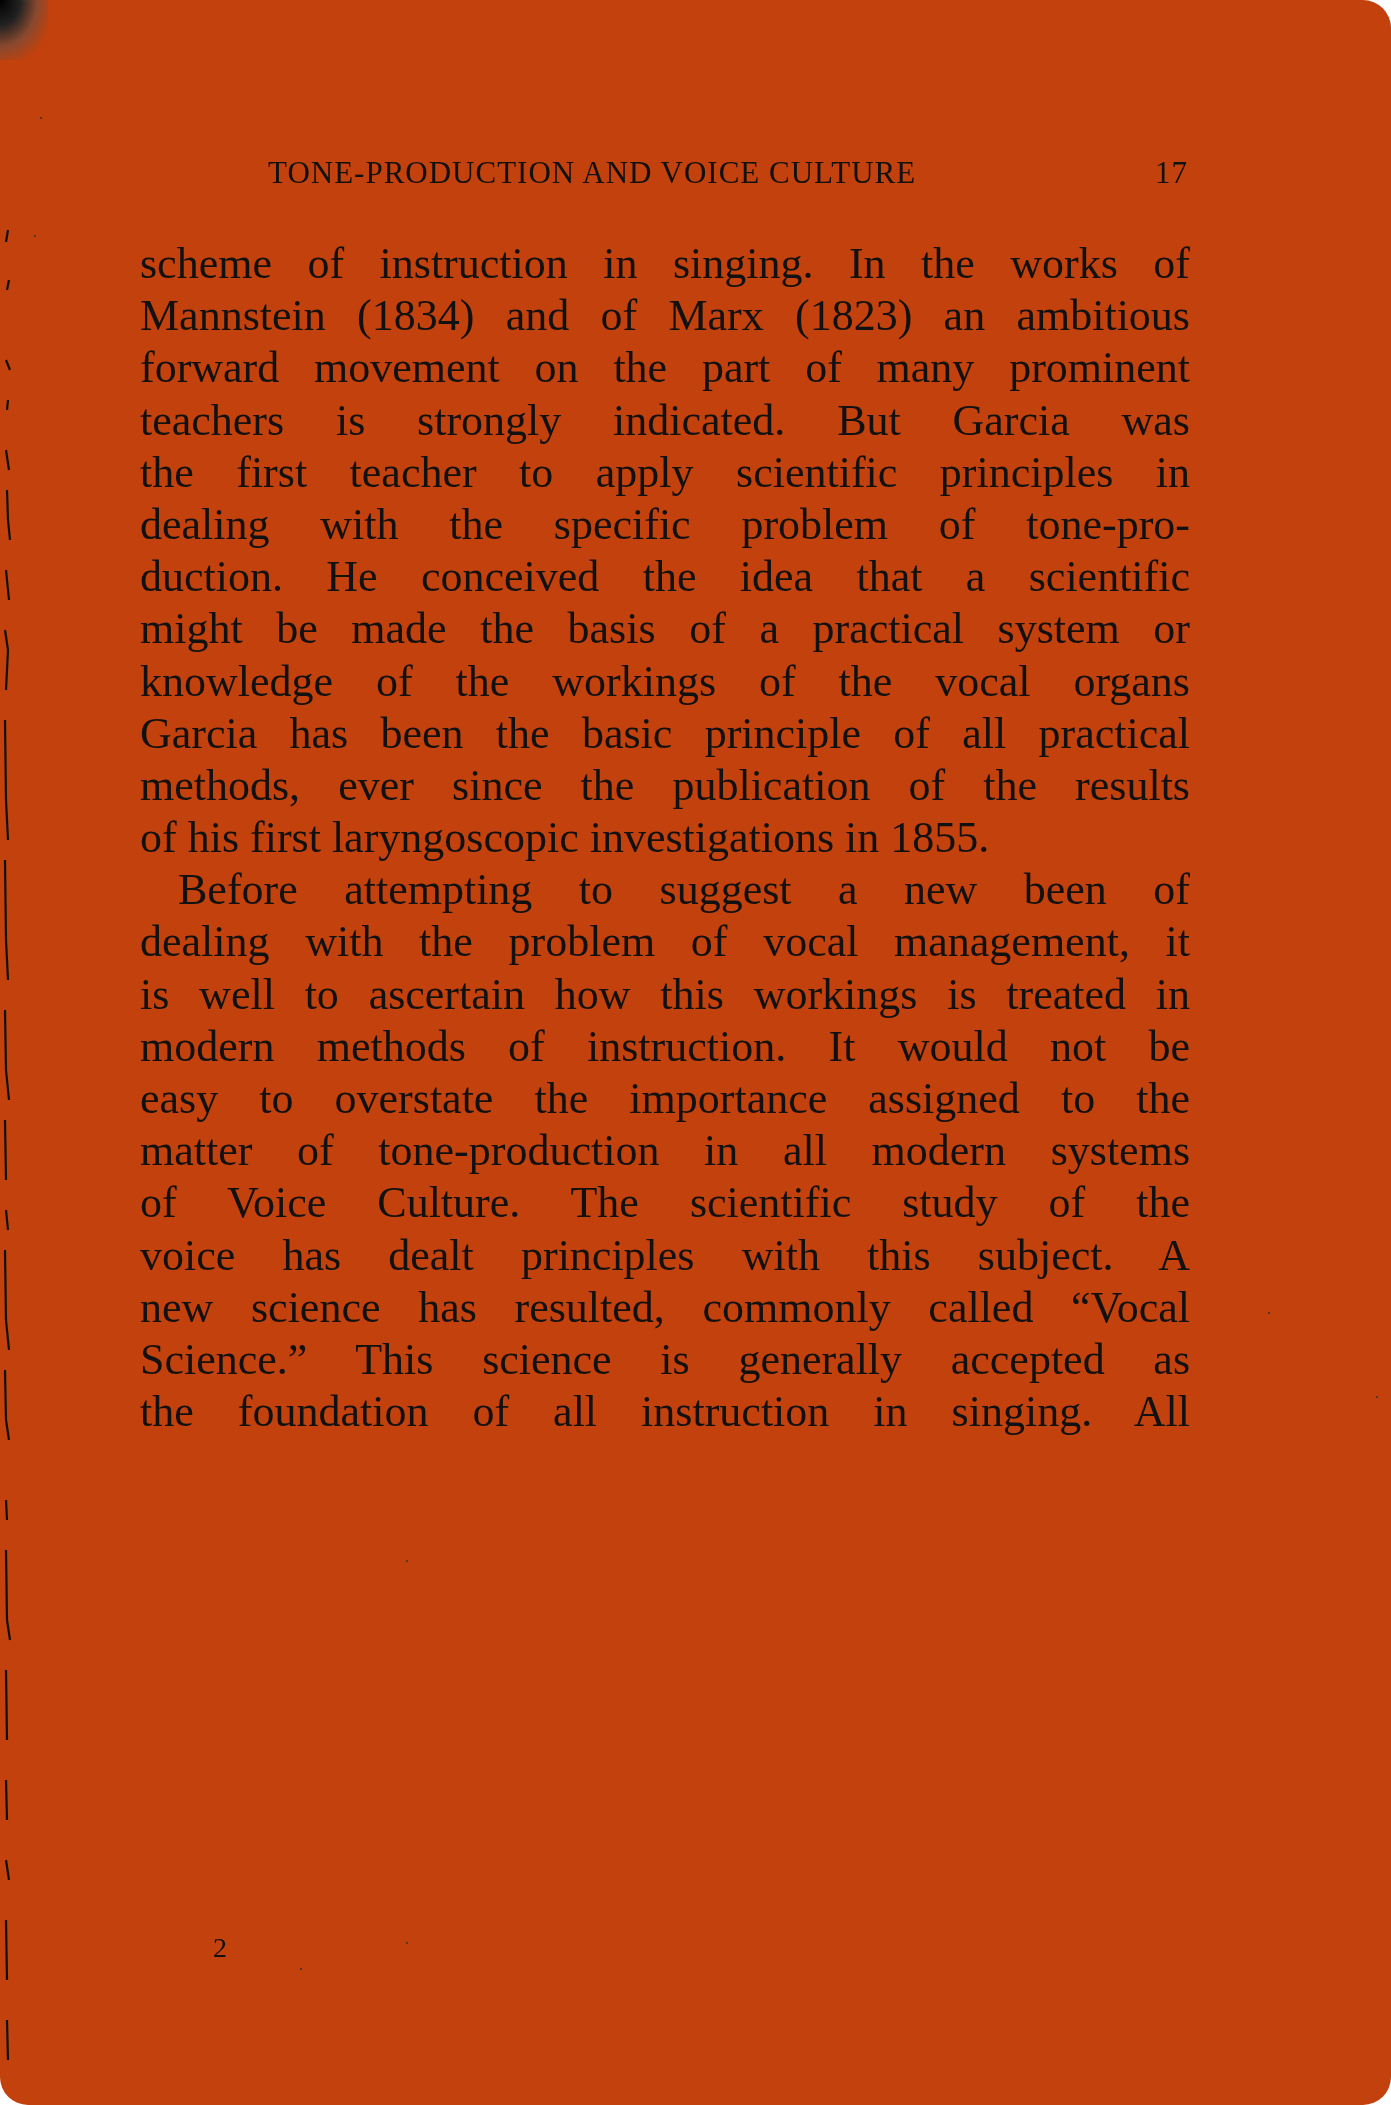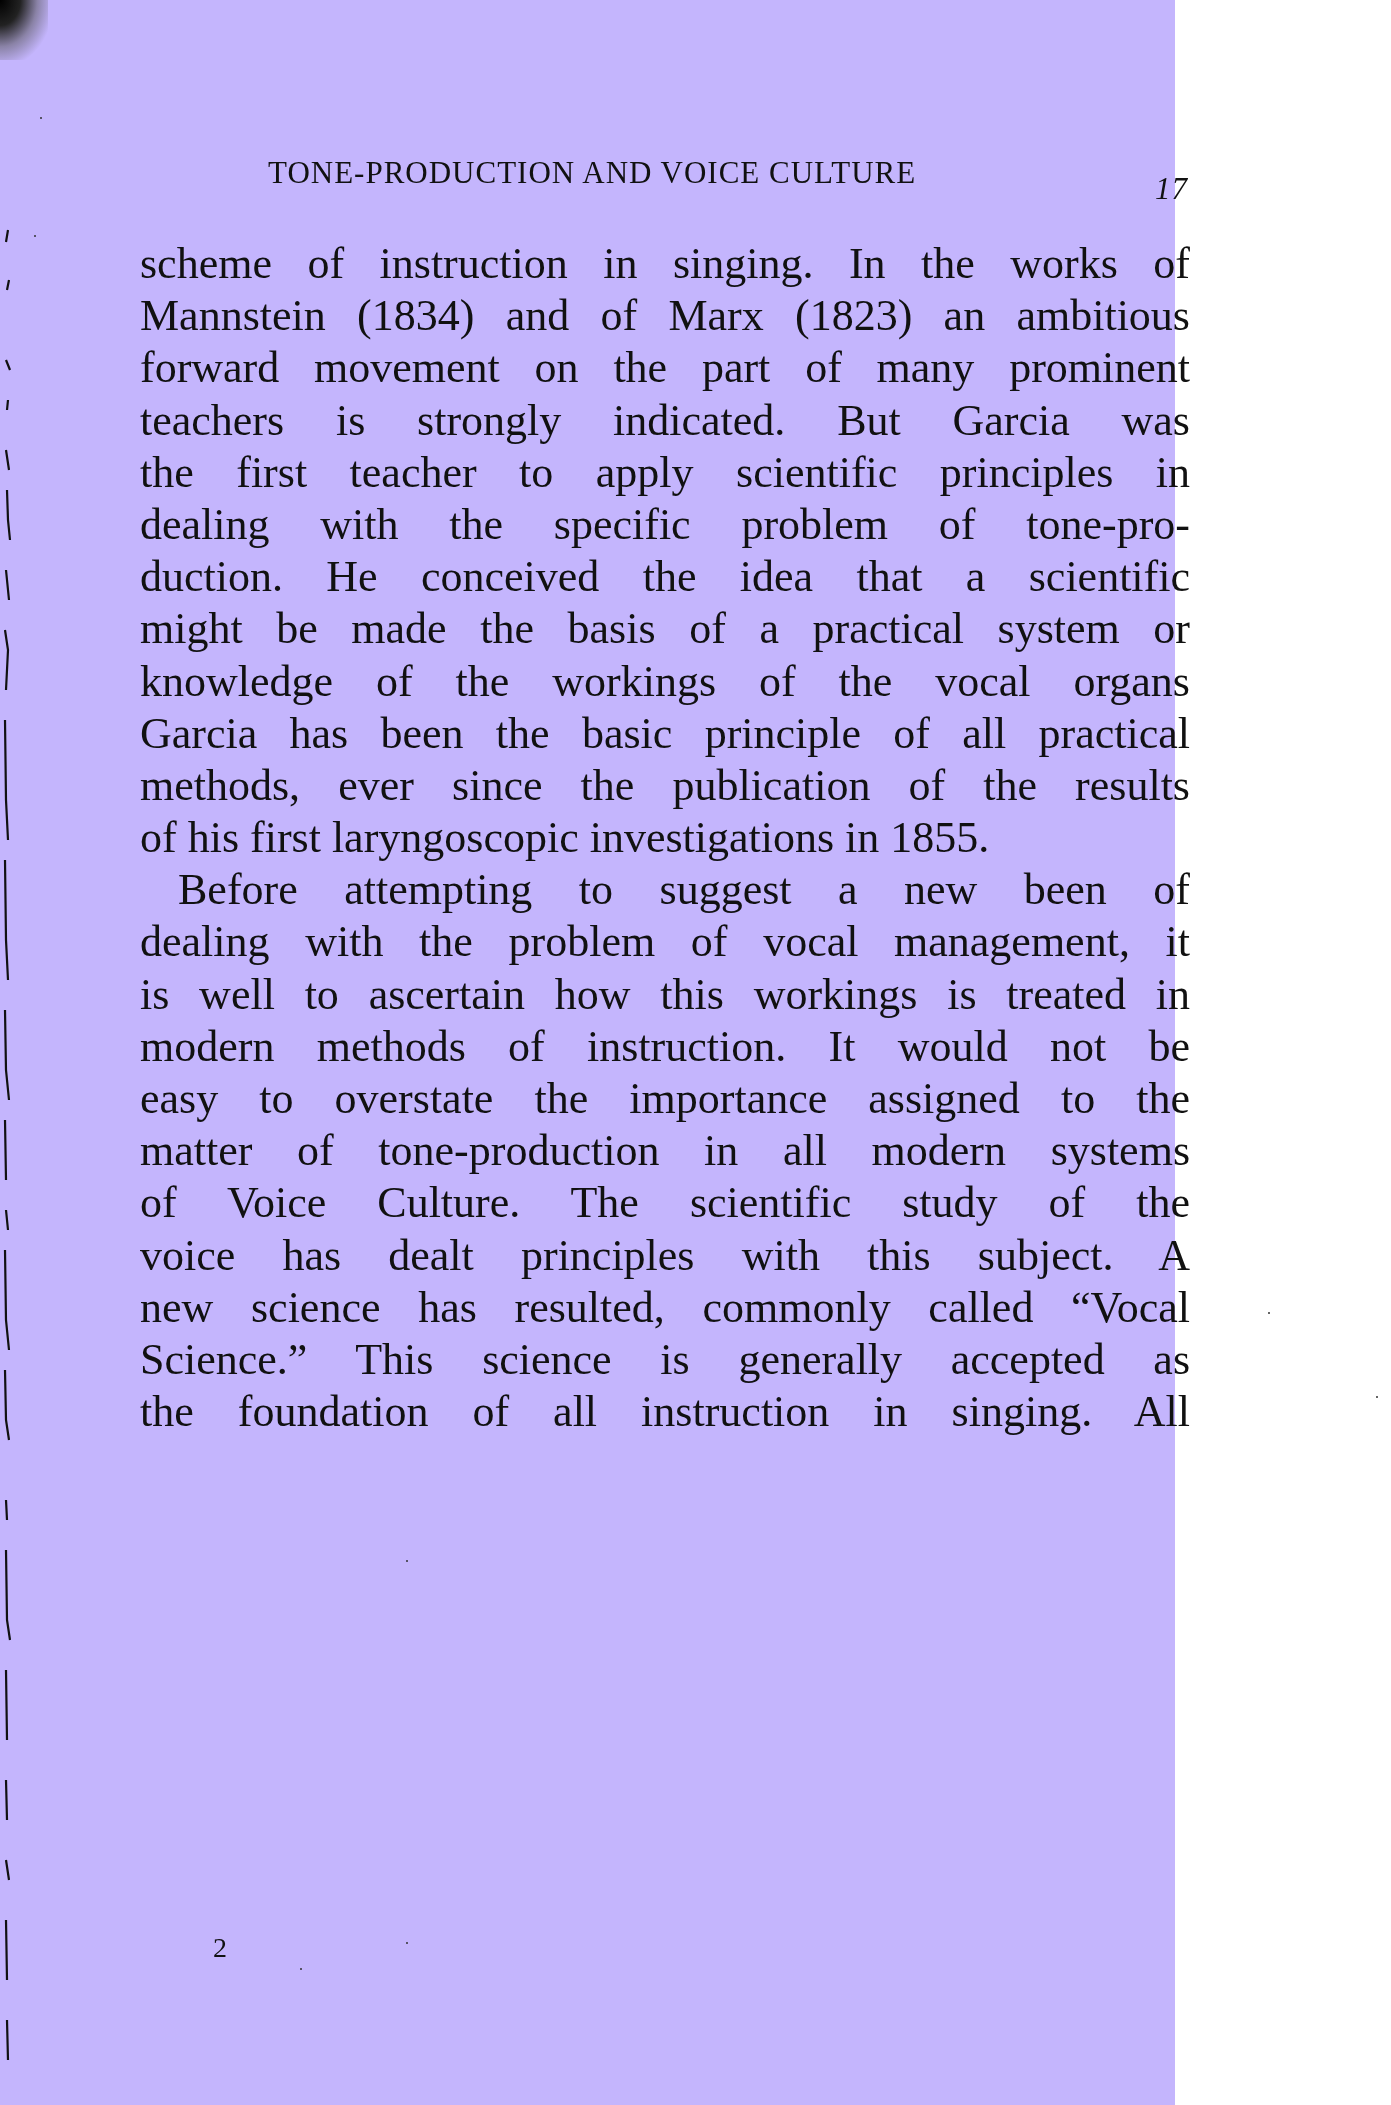--- a/index.html
+++ b/index.html
@@ -11,22 +11,23 @@
       width: 1391px;
       height: 2105px;
       position: relative;
       overflow: hidden;
       font-family: "DejaVu Serif", "Liberation Serif", serif;
       color: #111111;
     }
     .page {
       position: absolute;
       left: 0; top: 0;
-      width: 1175px; height: 2105px;
-      background: #c4b5fd;
+      width: 1391px; height: 2105px;
+      background: #c2410c;
+      border-radius: 28px;
     }
     
     .corner-shadow {
       position: absolute;
       left: 0; top: 0;
       width: 48px; height: 60px;
       background: radial-gradient(ellipse at 0% 0%, #000 0%, #222 30%, rgba(80,80,80,0.5) 55%, rgba(255,255,255,0) 80%);
     }
     .gutter-edge {
       position: absolute;
@@ -47,22 +48,21 @@
       color: #111;
     }
     .running-head .title {
       position: absolute;
       left: 0;
       top: 0;
     }
     .running-head .folio {
       position: absolute;
       right: 0;
-      top: 16px;
-      font-style: italic;
+      top: 0;
     }
 
     .body-text {
       position: absolute;
       left: 140px;
       top: 238px;
       width: 1050px;
     }
     .line {
       display: block;

